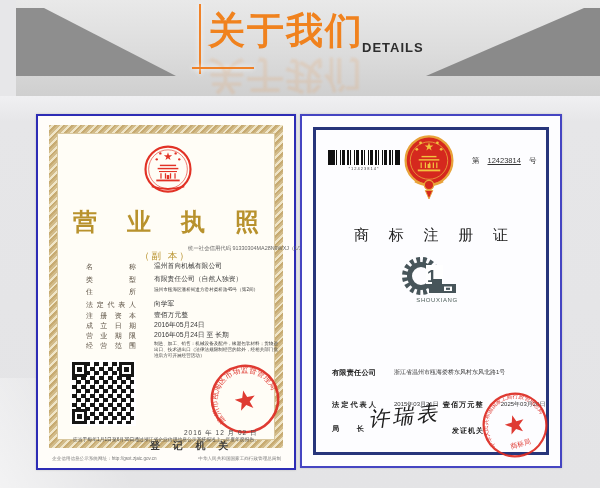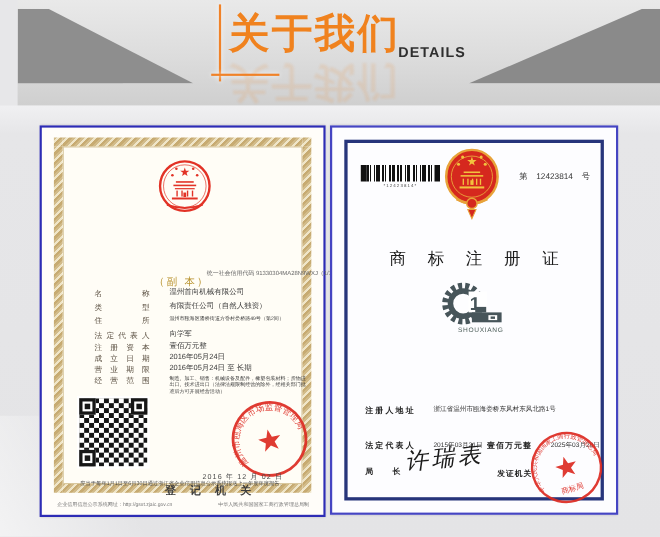--- a/index.html
+++ b/index.html
@@ -72,21 +72,21 @@
   .cert-right { position:absolute; left:300px; top:114px; width:262px; height:354px;
                 background:#fdfdff; border:2px solid #4545c2; box-shadow:0 0 2px rgba(0,0,0,.18); }
   .navy-frame { position:absolute; inset:11px; border:3px solid #27357b; }
   .barcode { position:absolute; left:26px; top:34px; width:72px; height:15px;
              border-left:5px solid #111; border-right:5px solid #111;
              background:repeating-linear-gradient(90deg,#111 0 2px,#fff 2px 3px,#111 3px 4px,#fff 4px 7px,#111 7px 8px,#fff 8px 9px,#111 9px 12px,#fff 12px 14px); }
   .barcode-text { position:absolute; left:26px; top:50px; width:72px; text-align:center;
                   font-size:4px; color:#444; letter-spacing:1px; }
   .emblem-right { position:absolute; left:98px; top:16px; }
   .tm-number { position:absolute; left:170px; top:40px; font-size:7.5px; color:#333; white-space:nowrap; }
-  .tm-number .num { margin:0 8px; }
+  .tm-number .num { margin:0 8px;text-decoration:underline; }
   .tm-title { position:absolute; left:0; top:110px; width:100%; text-align:center;
               font-family:"Liberation Serif", serif; font-size:15px; font-weight:normal;
               color:#1d1d1d; letter-spacing:8px; text-indent:8px; white-space:nowrap; }
   .tm-logo { position:absolute; left:96px; top:138px; width:70px; text-align:center; }
   .tm-row { position:absolute; left:30px; right:16px; display:flex; align-items:flex-start; }
   .tm-row1{top:220px}.tm-row2{top:252px}.tm-row3{top:284px}
   .tm-label { flex:none; display:inline-block; width:44px; font-size:7.2px; font-weight:bold; color:#222;
               text-align:justify; text-align-last:justify; }
   .tm-value { margin-left:18px; font-size:6px; color:#333; white-space:nowrap; }
   .tm-row3 .tm-value{ width:68px; }
@@ -136,20 +136,21 @@
         <rect x="21.5" y="34.5" width="1.4" height="6"></rect>
           <rect x="26.5" y="34.5" width="1.4" height="6"></rect>
         <rect x="32.1" y="34.5" width="1.4" height="6"></rect>
           <rect x="37.1" y="34.5" width="1.4" height="6"></rect>
         <rect x="28.6" y="36.5" width="2.8" height="4.5"></rect>
         <rect x="17" y="41.5" width="26" height="2"></rect>
       </g>
       <path d="M12 49 Q30 55 48 49" fill="none" stroke="#e23226" stroke-width="2"></path>
     </svg>
 
+    <div class="lic-title">营 业 执 照</div>
     <div class="lic-copy">（副 本）</div>
     <div class="lic-code">统一社会信用代码 91330304MA28N9WXJ（1/1）</div>
 
     <div class="lic-fields">
       <div class="lic-row r0">
         <span class="lic-label">名称</span>
         <span class="lic-value">温州首向机械有限公司</span>
       </div>
       <div class="lic-row r1">
         <span class="lic-label">类型</span>
@@ -248,21 +249,21 @@
       <rect x="27" y="11" width="17" height="19" fill="#fff"></rect>
       <text x="28" y="28" font-size="17" font-weight="bold" fill="#47555a">1</text>
       <rect x="33" y="25" width="10" height="5" fill="#47555a"></rect>
       <rect x="30" y="30" width="27" height="9" fill="#47555a"></rect>
       <rect x="45" y="32.5" width="8" height="4.5" fill="#fff"></rect>
       <rect x="47" y="33.7" width="4" height="2.2" fill="#47555a"></rect>
       <text x="38" y="48" text-anchor="middle" font-size="6" letter-spacing="0.6" fill="#4c5d58">SHOUXIANG</text>
     </svg>
 
     <div class="tm-row tm-row2">
-      <span class="tm-label">注册人地址</span>
+      <span class="tm-label">有限责任公司</span>
       <span class="tm-value">浙江省温州市瓯海娄桥东风村东风北路1号</span>
     </div>
     <div class="tm-row tm-row3">
       <span class="tm-label">法定代表人</span>
       <span class="tm-value">2015年03月21日</span>
       <span class="tm-label l2">壹佰万元整</span>
       <span class="tm-value">2025年03月20日</span>
     </div>
 
     <div class="tm-director">局长</div>

